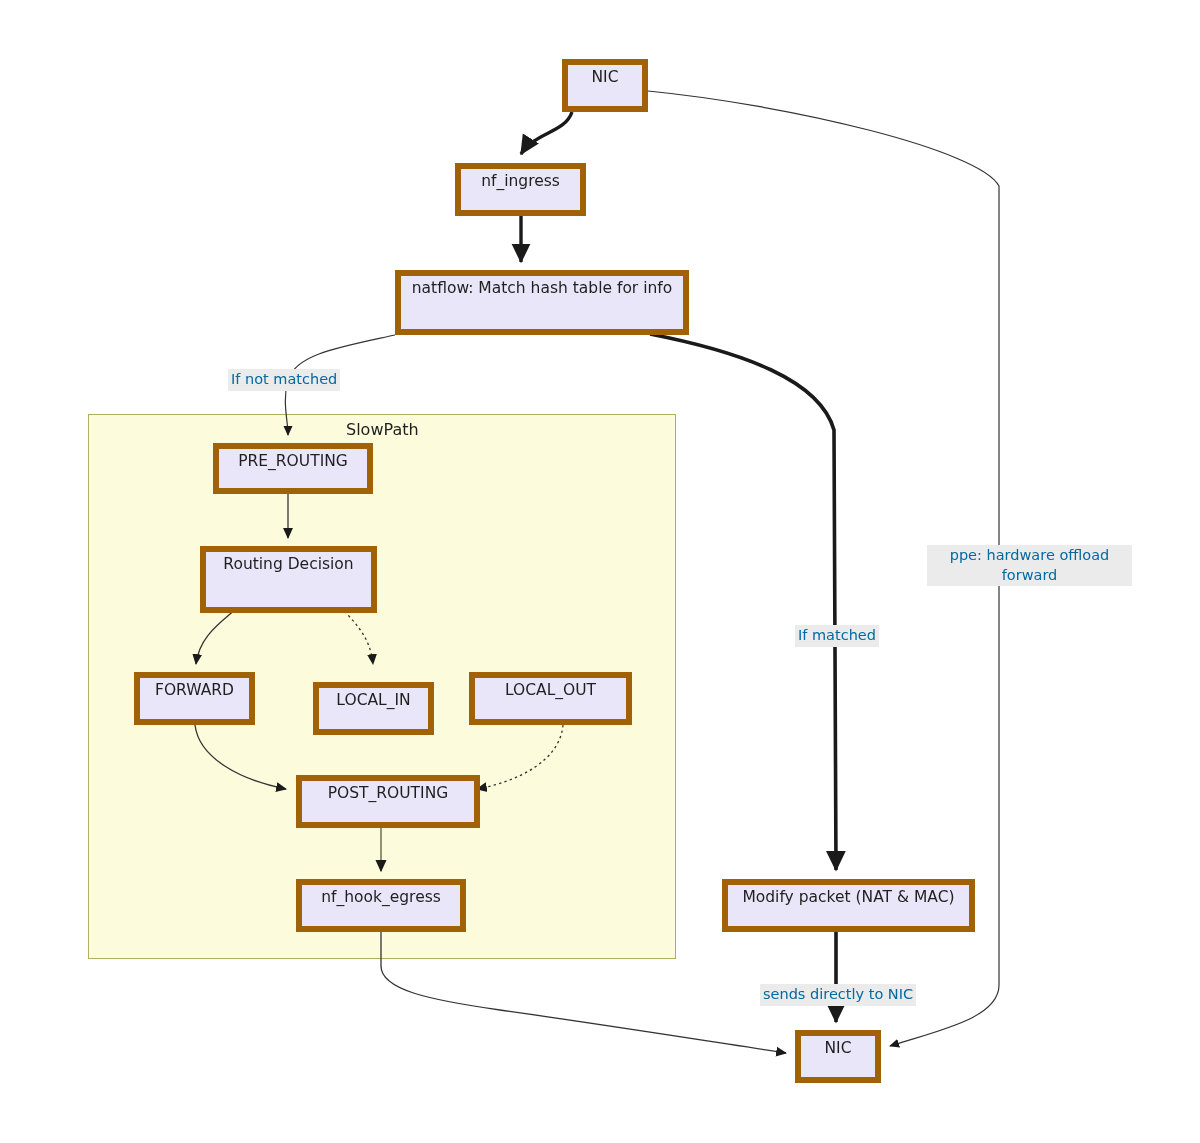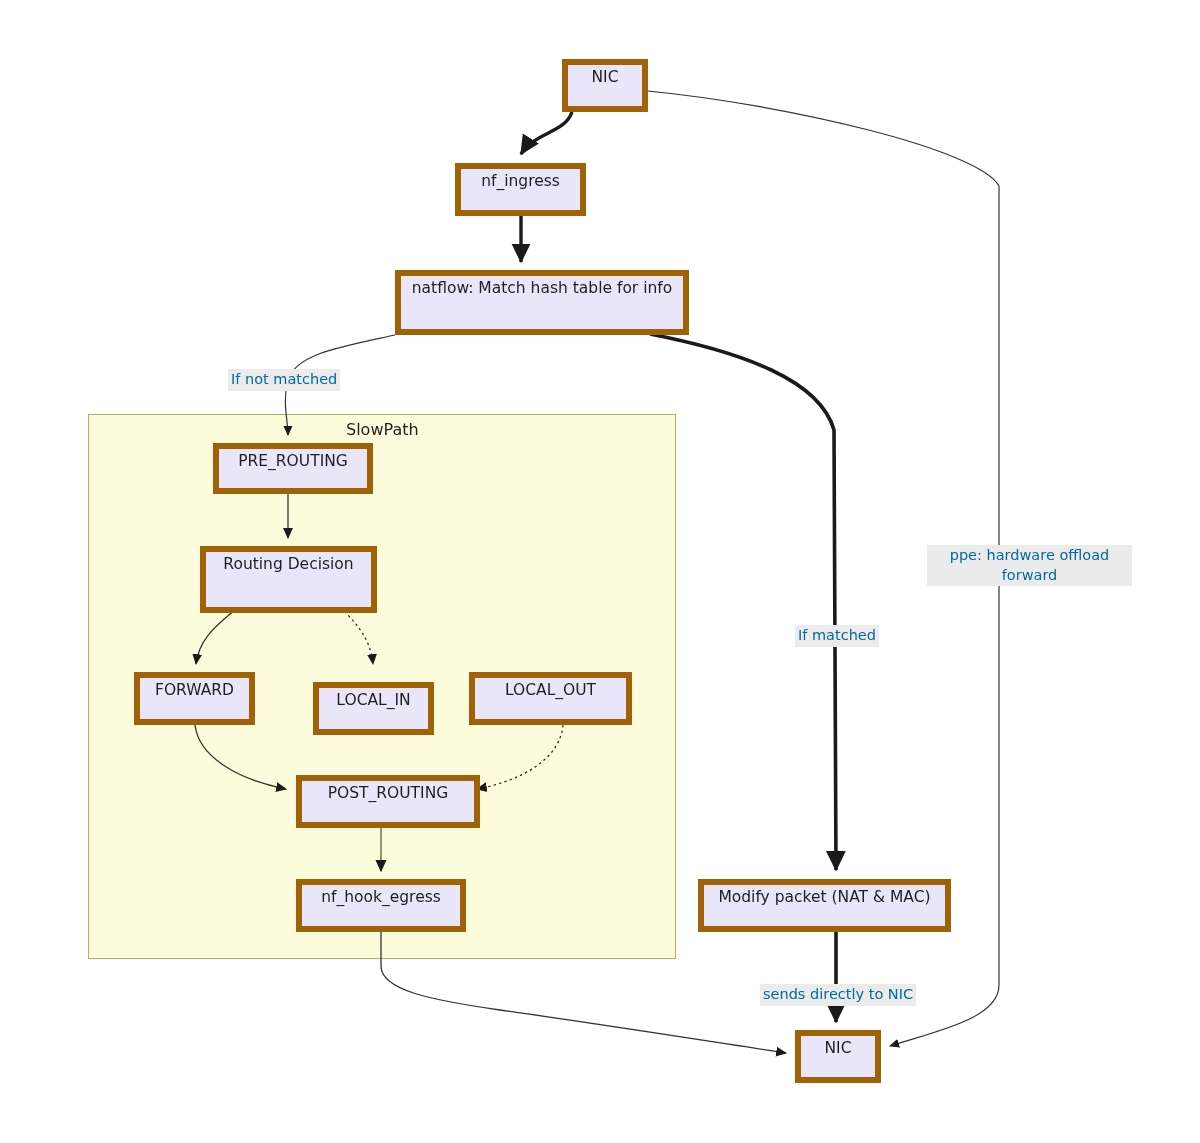--- a/index.html
+++ b/index.html
@@ -95,21 +95,21 @@
   </div>
 
   <div class="node" style="left:296px;top:775px;width:184px;height:53px;">
     <span>POST_ROUTING</span>
   </div>
 
   <div class="node" style="left:296px;top:879px;width:170px;height:53px;">
     <span>nf_hook_egress</span>
   </div>
 
-  <div class="node" style="left:698px;top:879px;width:253px;height:53px;">
+  <div class="node" style="left:722px;top:879px;width:253px;height:53px;">
     <span>Modify packet (NAT &amp; MAC)</span>
   </div>
 
   <div class="node" style="left:795px;top:1030px;width:86px;height:53px;">
     <span>NIC</span>
   </div>
 
   <div class="edge-label" style="left:228px;top:369px;">If not matched</div>
 
   <div class="edge-label" style="left:795px;top:625px;">If matched</div>

